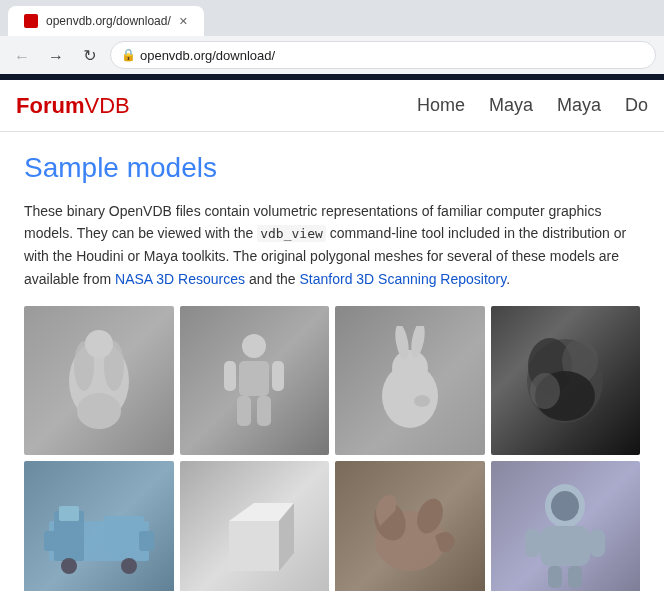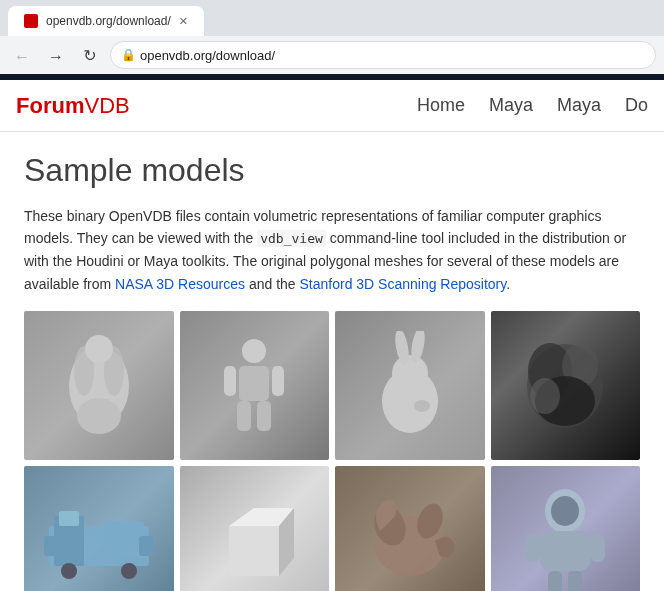--- a/index.html
+++ b/index.html
@@ -114,23 +114,23 @@
       font-weight: 400;
     }
 
     
     .main-content {
       padding: 20px 24px;
       max-width: 100%;
       overflow: hidden;
     }
     .page-title {
-      font-size: 32px;
+      font-size: 28px;
       font-weight: normal;
-      color: #404040;
+      color: #3b82f6;
       margin-bottom: 16px;
     }
     .description {
       font-size: 14px;
       line-height: 1.6;
       color: #333;
       margin-bottom: 16px;
     }
     .description a {
       color: #1155cc;

